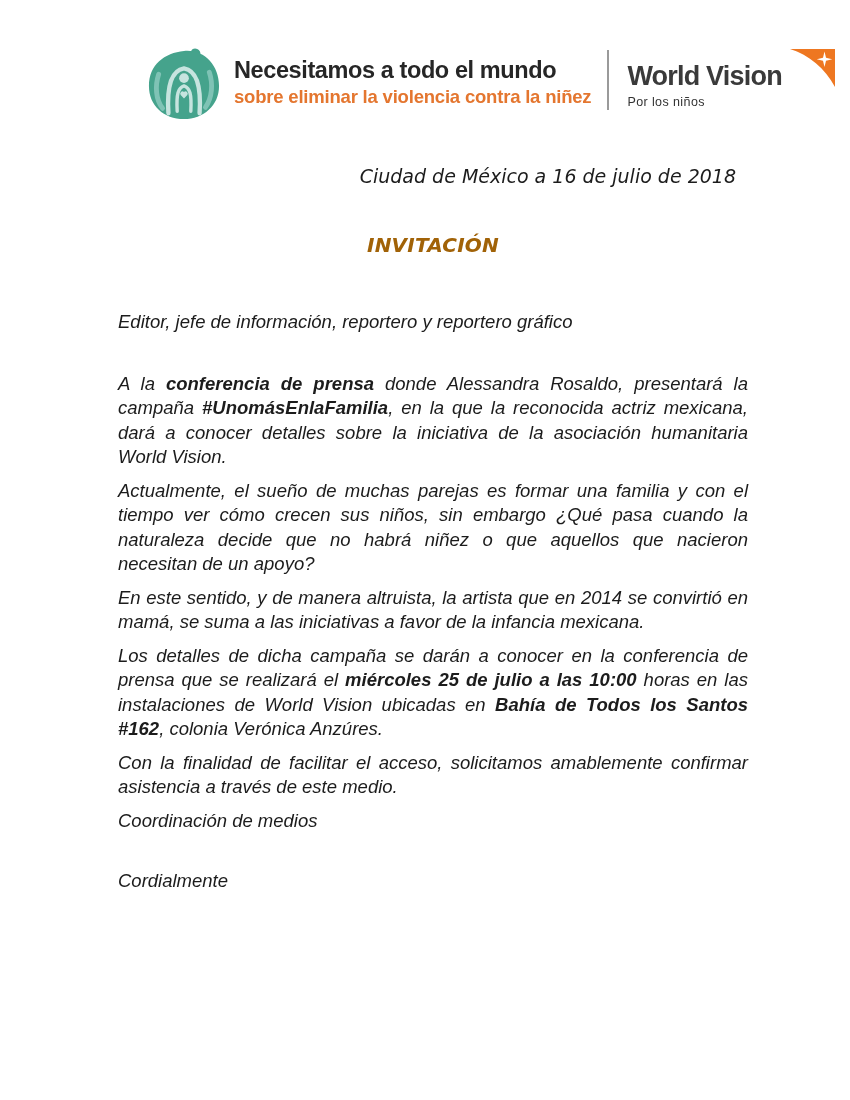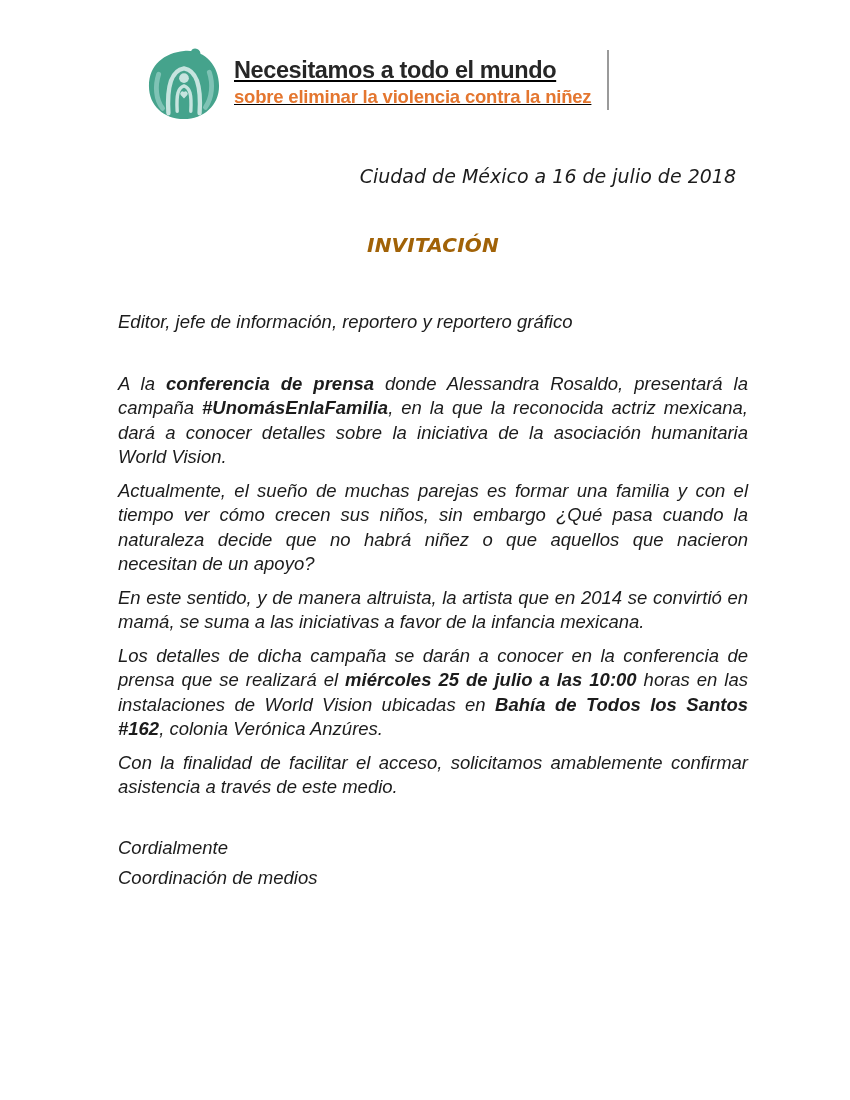--- a/index.html
+++ b/index.html
@@ -2,21 +2,21 @@
 <html><head>
 <meta charset="utf-8">
 <style>
   html, body { margin:0; padding:0; background:#ffffff; }
   body { width:850px; height:1100px; font-family:"Liberation Sans", sans-serif; }
   .doc { position:relative; width:850px; height:1100px; overflow:hidden; background:#ffffff; }
 
   
   .letterhead { display:flex; align-items:flex-start; margin:47px 0 0 145px; height:74px; }
   .emblem-svg { width:78px; height:74px; flex:none; display:block; }
-  .lockup { margin-left:11px;text-decoration:underline; }
+  .lockup { margin-left:11px; }
   .lockup-title { font-size:23.5px; font-weight:bold; color:#262626; margin-top:11px;
                   line-height:1.05; letter-spacing:-0.4px; white-space:nowrap; }
   .lockup-tagline { font-size:18.5px; font-weight:bold; color:#e4762f; margin-top:3px;
                     letter-spacing:-0.2px; white-space:nowrap; }
   .logo-divider { width:2px; height:60px; background:#9a9a9a; margin:3px 18px 0 16px; flex:none; }
   .wv { position:relative; margin-top:0; padding-right:54px; }
   .wv-name { display:block; font-size:27px; font-weight:bold; color:#3a3a3a;
              letter-spacing:-0.8px; line-height:1; margin-top:16px; white-space:nowrap; }
   .wv-swoosh { position:absolute; top:1px; right:0; width:47px; height:40px; }
   .wv-tagline { font-size:12.5px; color:#333333; margin-top:5px; letter-spacing:0.4px; }
@@ -53,31 +53,39 @@
         <path d="M40 53 L36.6 49.4 A2.4 2.4 0 0 1 40 46.1 A2.4 2.4 0 0 1 43.4 49.4 Z" fill="#C7E4DF"></path>
       </svg>
       <div class="lockup">
         <div class="lockup-title">Necesitamos a todo el mundo</div>
         <div class="lockup-tagline">sobre eliminar la violencia contra la niñez</div>
       </div>
     </div>
 
     <div class="logo-divider"></div>
 
+    <div class="wv">
+      <span class="wv-name">World Vision</span>
+      <svg class="wv-swoosh" viewBox="0 0 47 40" aria-hidden="true">
+        <path d="M1 1 H46 V39 C36 20 20 7 1 1 Z" fill="#EE7721"></path>
+        <path d="M35.5 3.5 L37 9.7 L43.2 11.2 L37 12.7 L35.5 18.9 L34 12.7 L27.8 11.2 L34 9.7 Z" fill="#ffffff"></path>
+      </svg>
+      <div class="wv-tagline">Por los niños</div>
+    </div>
 
   </header>
 
   <main class="content">
     <div class="dateline">Ciudad de México a 16 de julio de 2018</div>
     <h1 class="title">INVITACIÓN</h1>
     <p class="recipient">Editor, jefe de información, reportero y reportero gráfico</p>
     <div class="paragraphs" id="paragraphs">
         <p class="para"><span>A la </span><span class="b">conferencia de prensa</span><span> donde Alessandra Rosaldo, presentará la campaña </span><span class="b">#UnomásEnlaFamilia</span><span>, en la que la reconocida actriz mexicana, dará a conocer detalles sobre la iniciativa de la asociación humanitaria World Vision.</span></p>
         <p class="para"><span>Actualmente, el sueño de muchas parejas es formar una familia y con el tiempo ver cómo crecen sus niños, sin embargo ¿Qué pasa cuando la naturaleza decide que no habrá niñez o que aquellos que nacieron necesitan de un apoyo?</span></p>
         <p class="para"><span>En este sentido, y de manera altruista, la artista que en 2014 se convirtió en mamá, se suma a las iniciativas a favor de la infancia mexicana.</span></p>
         <p class="para"><span>Los detalles de dicha campaña se darán a conocer en la conferencia de prensa que se realizará el </span><span class="b">miércoles 25 de julio a las 10:00</span><span> horas en las instalaciones de World Vision ubicadas en </span><span class="b">Bahía de Todos los Santos #162</span><span>, colonia Verónica Anzúres.</span></p>
         <p class="para"><span>Con la finalidad de facilitar el acceso, solicitamos amablemente confirmar asistencia a través de este medio.</span></p>
       </div>
+    <p class="closing sender">Coordinación de medios</p>
     <p class="closing">Cordialmente</p>
-    <p class="closing sender">Coordinación de medios</p>
   </main>
 
 </div>
 
 </body></html>

